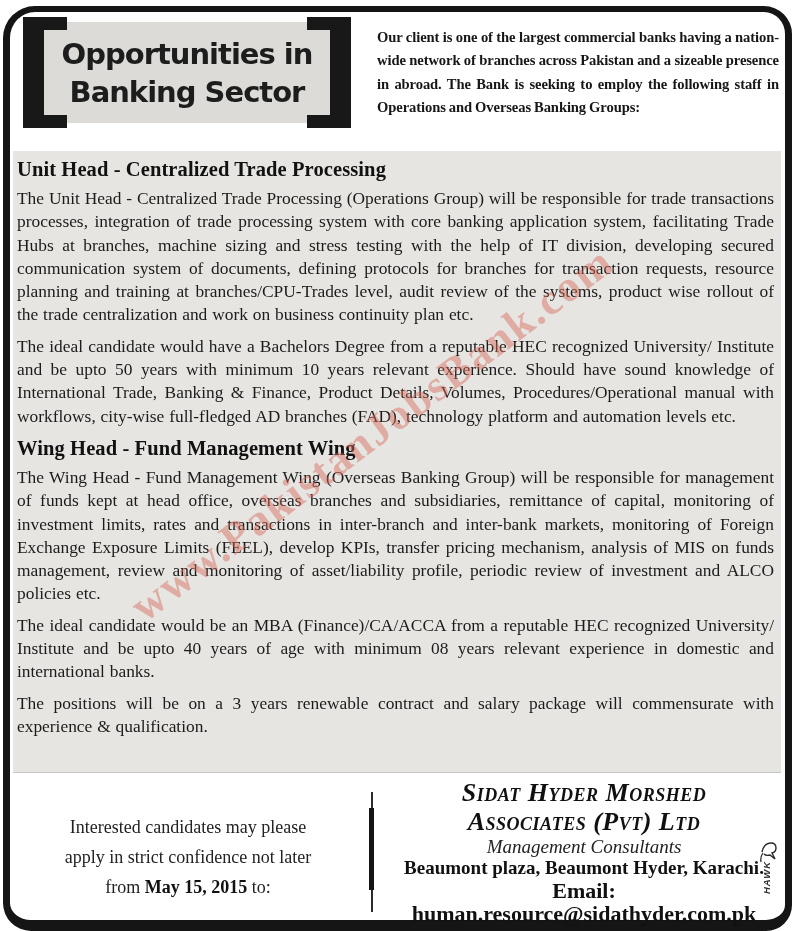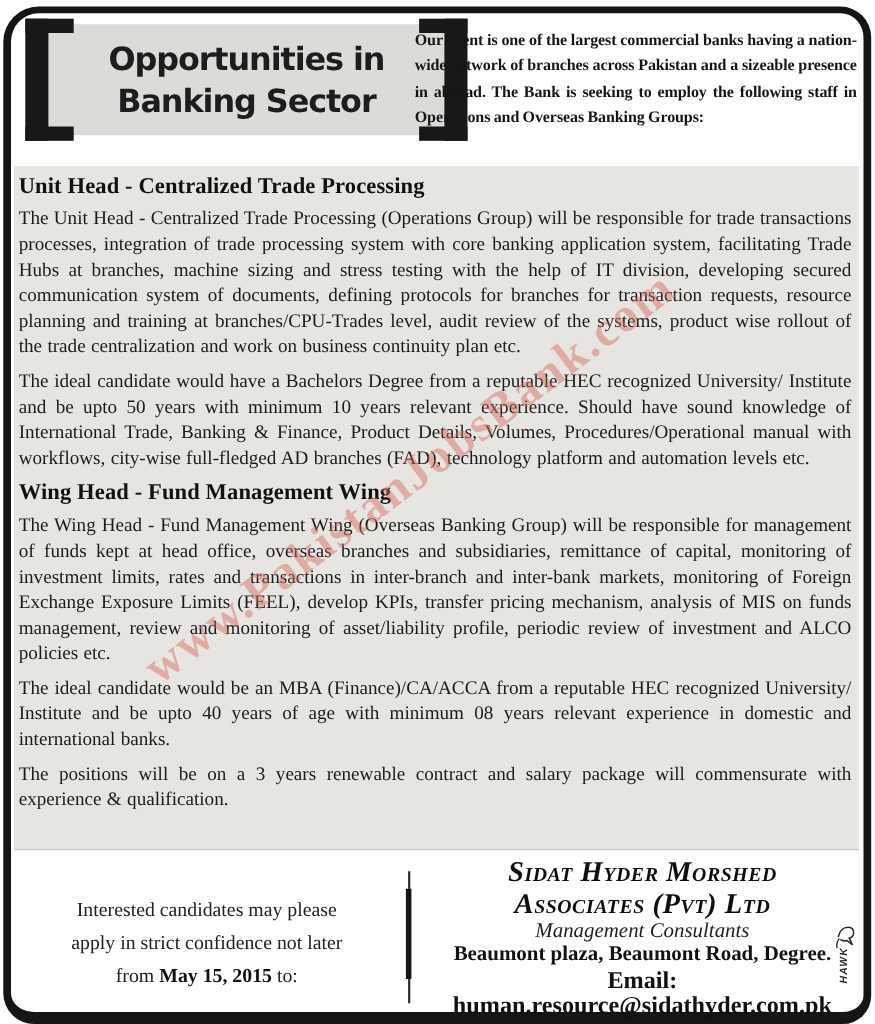--- a/index.html
+++ b/index.html
@@ -14,21 +14,21 @@
   
   .frame{
     position:absolute;left:3px;top:6px;width:789px;height:925px;
     box-sizing:border-box;
     border:6px solid #151515;border-left-width:7px;border-right-width:7px;border-bottom-width:11px;
     border-radius:32px 28px 26px 28px;
     background:transparent;
   }
 
   
-  .header-box{position:absolute;left:23px;top:17px;width:402px;height:111px;}
+  .header-box{position:absolute;left:23px;top:17px;width:328px;height:111px;}
   .header-panel{
     position:absolute;left:20px;right:20px;top:5px;bottom:5px;
     background:#dcdbd8;
   }
   .bracket{position:absolute;top:0;bottom:0;width:44px;box-sizing:border-box;}
   .bracket.left{left:0;border-left:21px solid #181818;border-top:13px solid #181818;border-bottom:13px solid #181818;}
   .bracket.right{right:0;border-right:21px solid #181818;border-top:13px solid #181818;border-bottom:13px solid #181818;}
   .ad-title{
     position:absolute;left:24px;right:24px;top:50%;transform:translateY(-50%);
     text-align:center;font-family:"DejaVu Sans", sans-serif;font-weight:bold;
@@ -130,21 +130,21 @@
     <div><span>from </span><b>May 15, 2015</b><span> to:</span></div>
   </div>
 
   <div class="divider-thin"></div>
   <div class="divider-thick"></div>
 
   <div class="contact-block">
     <div class="contact-company">Sidat Hyder Morshed</div>
     <div class="contact-company second">Associates (Pvt) Ltd</div>
     <div class="contact-tagline">Management Consultants</div>
-    <div class="contact-address">Beaumont plaza, Beaumont Road, Degree.</div>
+    <div class="contact-address">Beaumont plaza, Beaumont Hyder, Karachi.</div>
     <div class="contact-email">Email: human.resource@sidathyder.com.pk</div>
   </div>
 
   <svg class="hawk-logo" viewBox="0 0 28 66" xmlns="http://www.w3.org/2000/svg">
     <g>
       <path d="M10 14 q2 -9 9 -9 q5 0 5 5 q0 4 -4 5 l3 6 -5 -4 q-4 1 -6 -1" fill="none" stroke="#2a2a2a" stroke-width="1.4"></path>
       <path d="M11 15 q-3 4 -2 9" fill="none" stroke="#2a2a2a" stroke-width="1.2"></path>
     </g>
     <text transform="rotate(-90 14 33)" x="-9" y="37" font-family="Liberation Sans, sans-serif" font-style="italic" font-weight="bold" font-size="9.5" letter-spacing="1" fill="#2a2a2a">HAWK</text>
   </svg>

